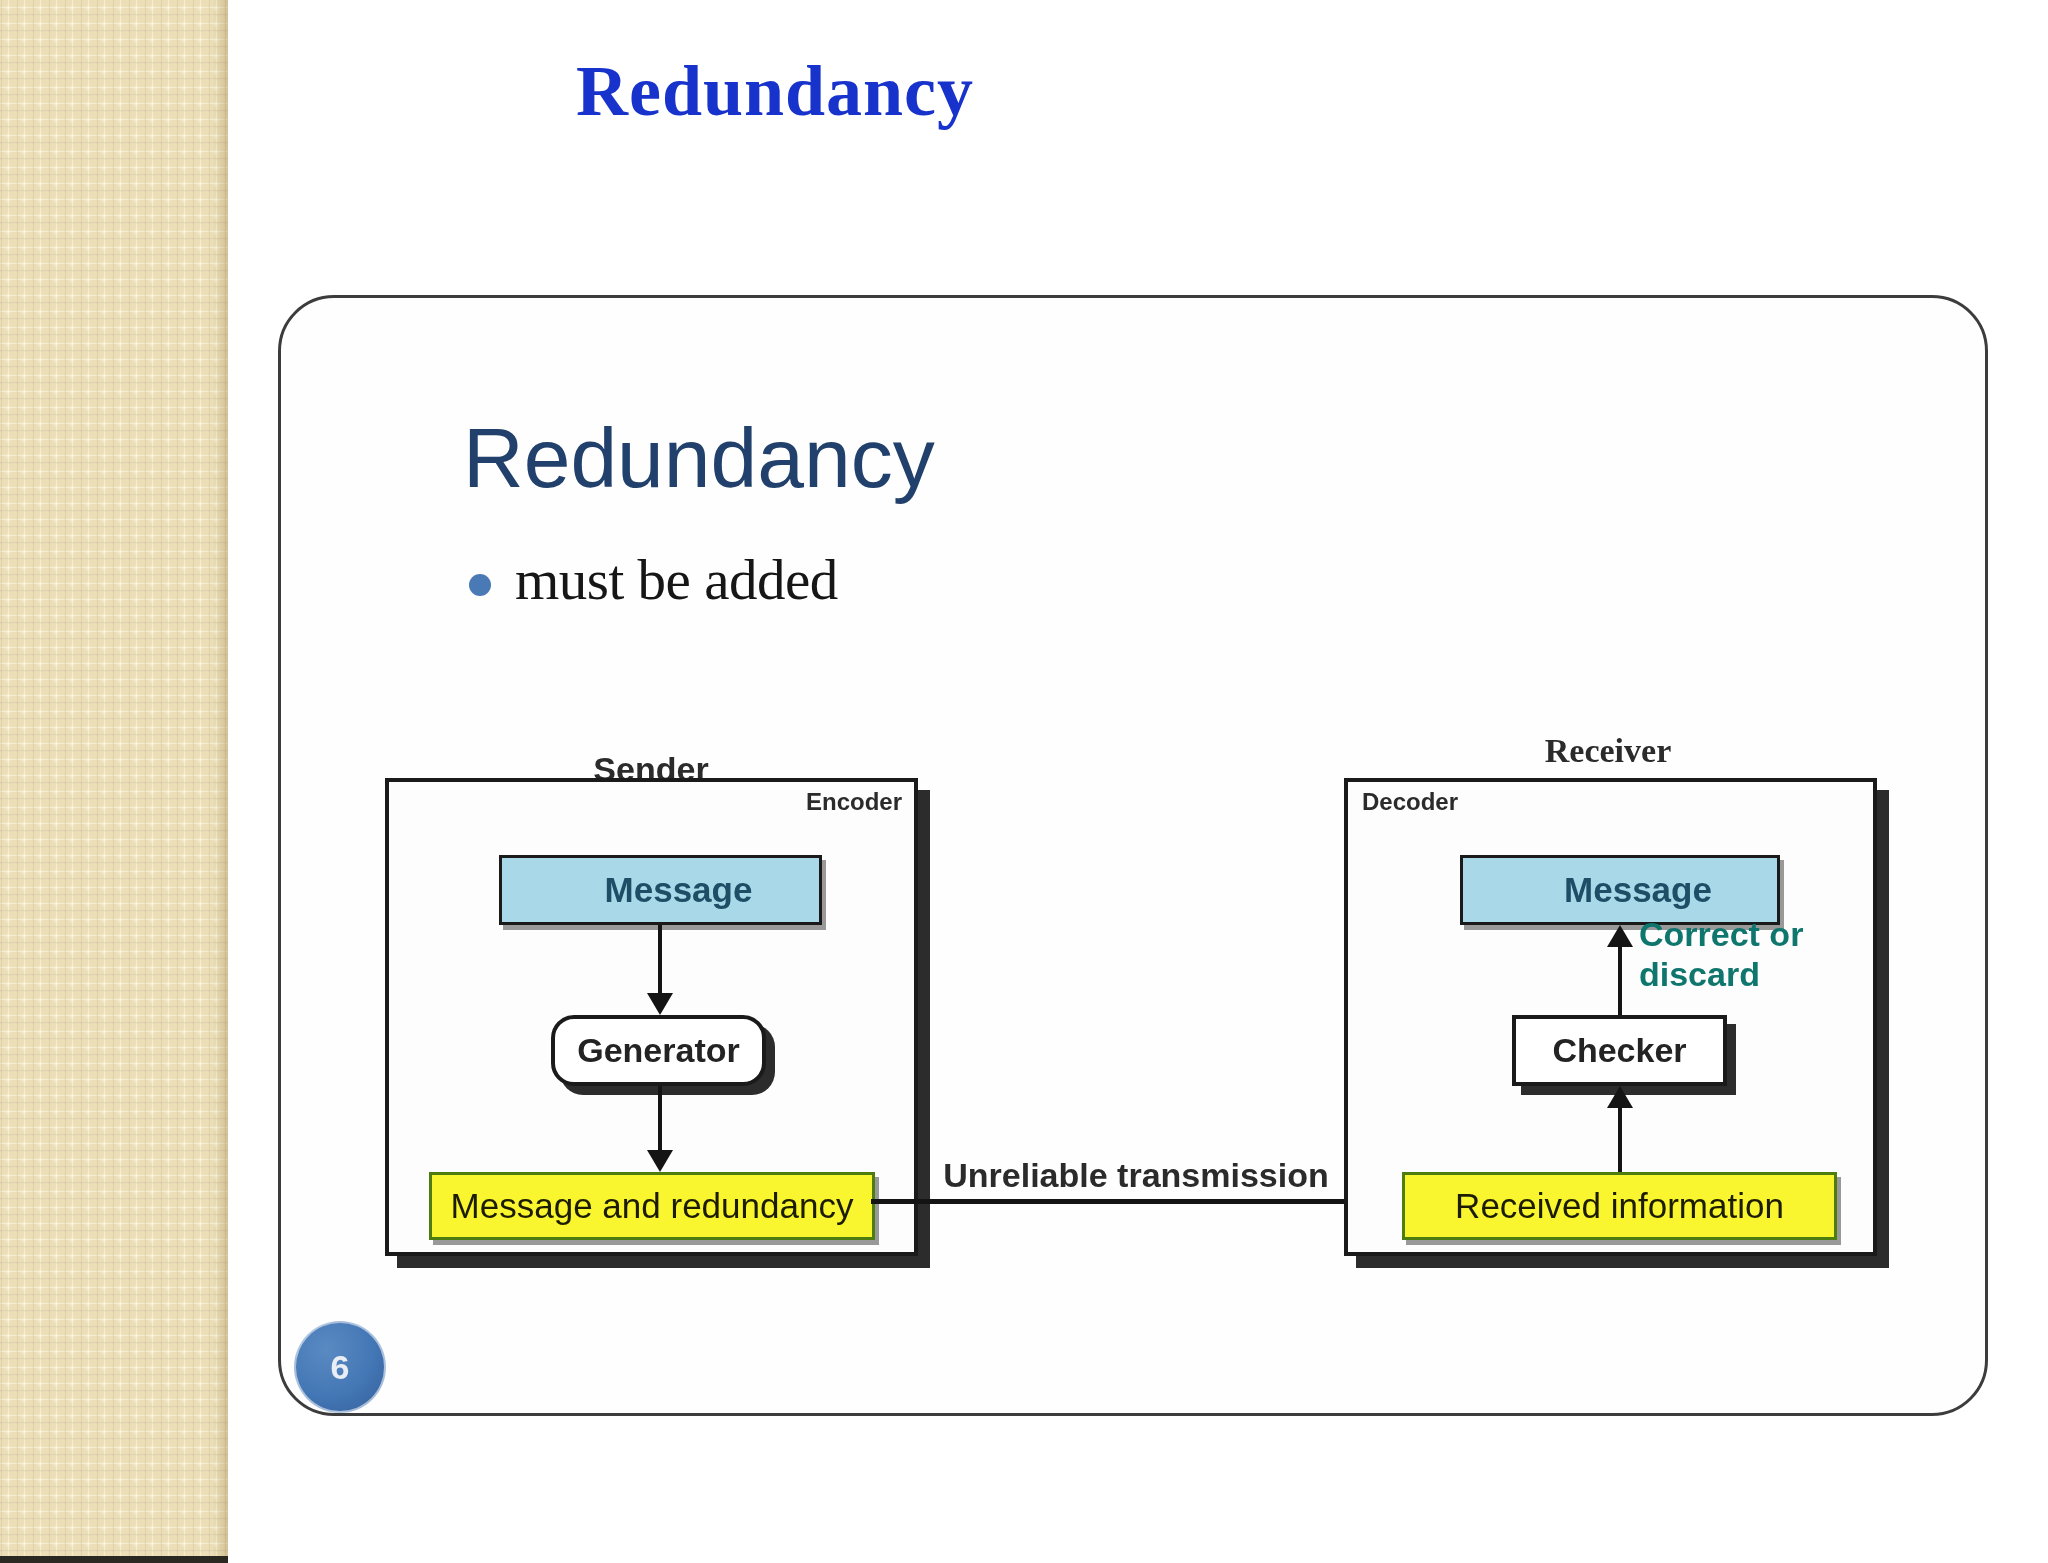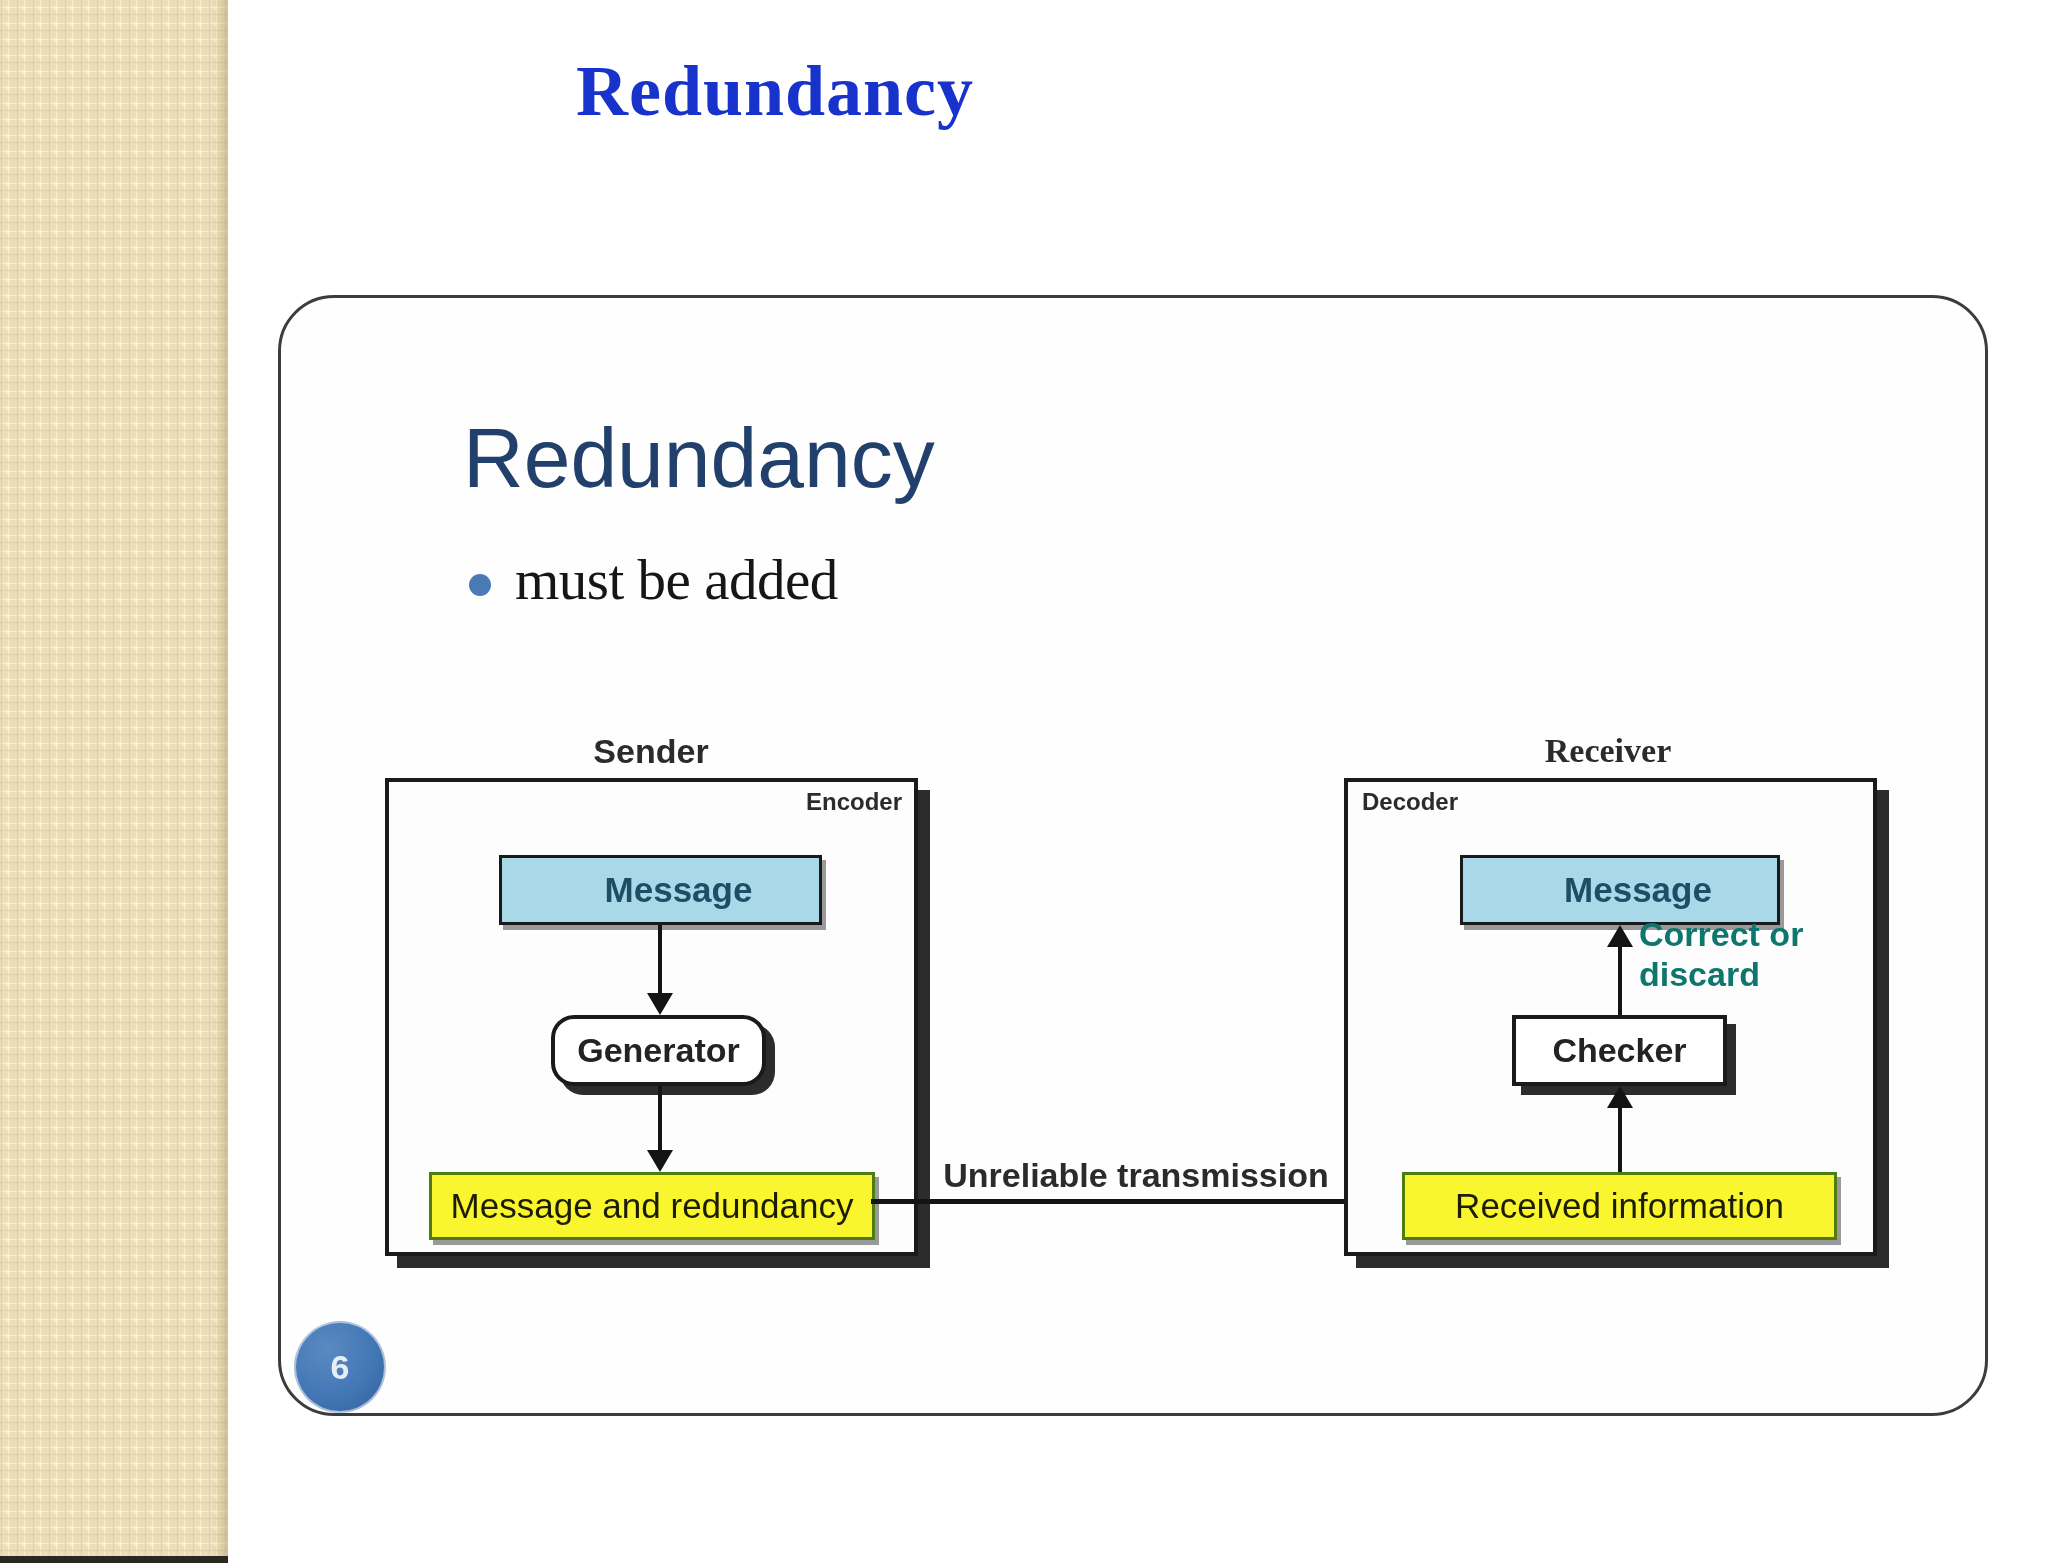--- a/index.html
+++ b/index.html
@@ -92,21 +92,21 @@
     border-left:13px solid transparent;border-right:13px solid transparent;
     border-top:22px solid #141414;}
   .head-up{position:absolute;width:0;height:0;
     border-left:13px solid transparent;border-right:13px solid transparent;
     border-bottom:22px solid #141414;}
   .head-right{position:absolute;width:0;height:0;
     border-top:13px solid transparent;border-bottom:13px solid transparent;
     border-left:22px solid #141414;}
 
   
-  .sender-title{position:absolute;left:270px;top:434px;width:200px;text-align:center;}
+  .sender-title{position:absolute;left:270px;top:452px;width:200px;text-align:center;}
   .sender-box{left:104px;top:480px;}
   .sender-encoder{right:12px;top:6px;}
   .sender-message{left:110px;top:73px;width:323px;}
   .sender-generator{left:162px;top:233px;border-radius:23px;}
   .sender-output{left:40px;top:390px;width:446px;}
   .s-arrow1-line{left:269px;top:143px;height:68px;}
   .s-arrow1-head{left:258px;top:211px;}
   .s-arrow2-line{left:269px;top:304px;height:64px;}
   .s-arrow2-head{left:258px;top:368px;}
 

